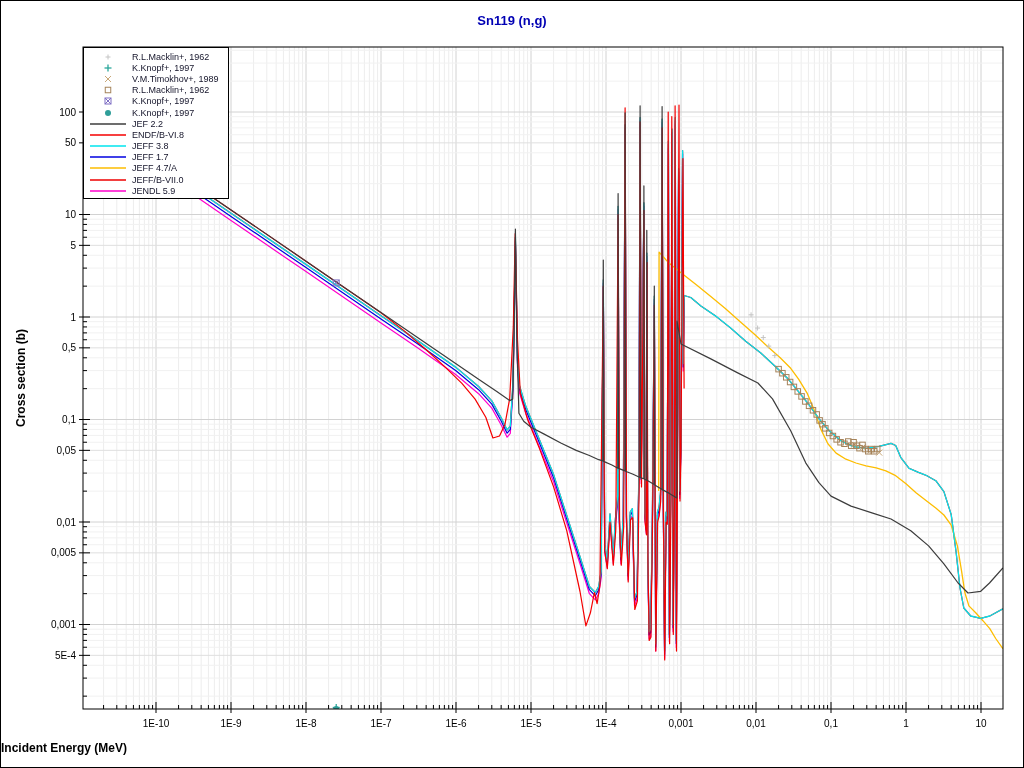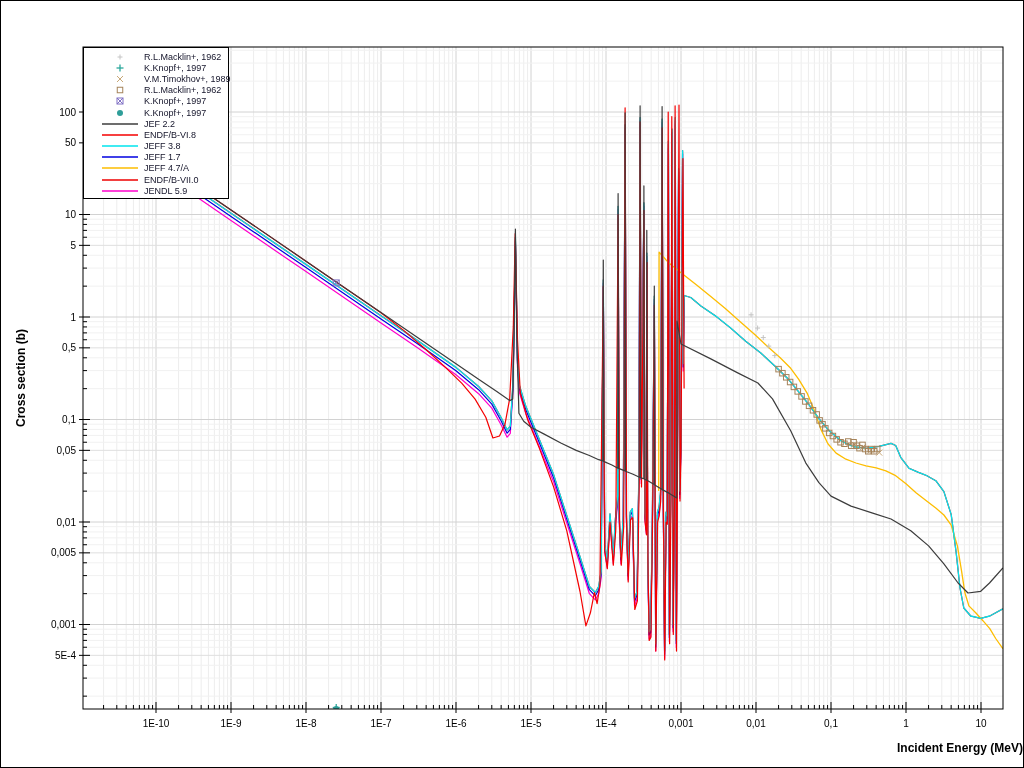--- a/index.html
+++ b/index.html
@@ -2,29 +2,29 @@
 <html><head>
 <meta charset="utf-8">
 <style>
   html,body{margin:0;padding:0;background:#fff;}
   #stage{position:relative;width:1024px;height:768px;background:#ffffff;
          border:1px solid #000;box-sizing:border-box;overflow:hidden;
          font-family:"Liberation Sans",sans-serif;}
   #chart{position:absolute;left:0;top:0;}
   .chart-title{position:absolute;left:0;right:0;top:12px;text-align:center;
                font-size:13px;font-weight:bold;color:#0000b4;}
-  .x-title{position:absolute;left:0;right:0;top:740px;text-align:right;
+  .x-title{position:absolute;left:0;right:0;top:740px;text-align:left;
            font-size:12px;font-weight:bold;color:#000;}
   .y-title{position:absolute;left:-60px;top:370px;width:160px;text-align:center;
            font-size:12px;font-weight:bold;color:#000;
            transform:rotate(-90deg);transform-origin:center center;}
   #legend{position:absolute;left:82px;top:46px;width:146px;
           background:#fff;border:1px solid #000;box-sizing:border-box;
           padding:3px 0 2px 0;}
-  .lrow{display:flex;align-items:center;height:11.2px;margin-left:12px;}
+  .lrow{display:flex;align-items:center;height:11.2px;}
   .lsym{width:48px;display:flex;justify-content:center;align-items:center;flex-shrink:0;}
   .llab{font-size:9px;color:#14142a;white-space:nowrap;}
 </style>
 </head>
 <body>
 
 <div id="stage">
   <svg id="chart" width="1024" height="768">
       <defs>
         <clipPath id="plotclip">
@@ -463,20 +463,21 @@
         <text x="75" y="319.5" text-anchor="end">1</text>
         <text x="75" y="350.35557455555806" text-anchor="end">0,5</text>
         <text x="75" y="422" text-anchor="end">0,1</text>
         <text x="75" y="452.85557455555806" text-anchor="end">0,05</text>
         <text x="75" y="524.5" text-anchor="end">0,01</text>
         <text x="75" y="555.3555745555581" text-anchor="end">0,005</text>
         <text x="75" y="627" text-anchor="end">0,001</text>
         <text x="75" y="657.8555745555581" text-anchor="end">5E-4</text>
       </g>
     </svg>
+  <div class="chart-title">Sn119 (n,g)</div>
   <div class="x-title">Incident Energy (MeV)</div>
   <div class="y-title">Cross section (b)</div>
   <div id="legend">
       <div class="lrow">
         <span class="lsym">
           <svg width="40" height="10">
             <g>
               <line x1="17.5" y1="5" x2="22.5" y2="5" stroke="#c4c4c4" stroke-width="1"></line>
               <line x1="20" y1="2.5" x2="20" y2="7.5" stroke="#c4c4c4" stroke-width="1"></line>
             </g>
@@ -577,21 +578,21 @@
           </svg>
         </span>
         <span class="llab">JEFF 4.7/A</span>
       </div>
       <div class="lrow">
         <span class="lsym">
           <svg width="40" height="10">
             <line x1="2" y1="5" x2="38" y2="5" stroke="#ee0000" stroke-width="1.4"></line>
           </svg>
         </span>
-        <span class="llab">ENDF/B-VII.0</span>
+        <span class="llab">JEFF/B-VII.0</span>
       </div>
       <div class="lrow">
         <span class="lsym">
           <svg width="40" height="10">
             <line x1="2" y1="5" x2="38" y2="5" stroke="#ff00cc" stroke-width="1.4"></line>
           </svg>
         </span>
         <span class="llab">JENDL 5.9</span>
       </div>
     </div>

